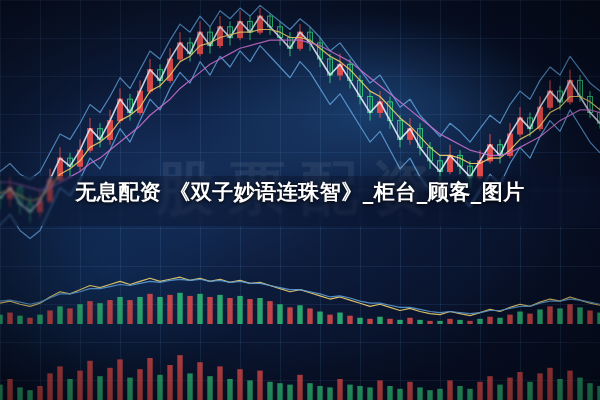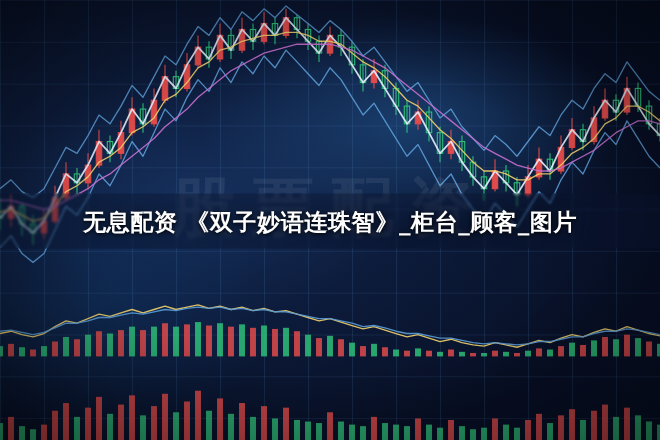--- a/index.html
+++ b/index.html
@@ -73,21 +73,21 @@
     position: absolute;
     left: 0; right: 0;
     top: 176px;
     height: 50px;
     background: rgba(10,20,45,0.42);
     backdrop-filter: blur(1px);
   }
   .headline {
     position: absolute;
     left: 0; right: 0;
-    top: 188px;
+    top: 178px;
     text-align: center;
     font-size: 21px;
     font-weight: bold;
     color: #ffffff;
     font-family: "DejaVu Sans", "Liberation Sans", sans-serif;
     letter-spacing: 0.5px;
     text-shadow: 0 1px 3px rgba(0,0,0,0.85), 0 0 10px rgba(0,0,0,0.6);
     white-space: nowrap;
   }
 </style>

